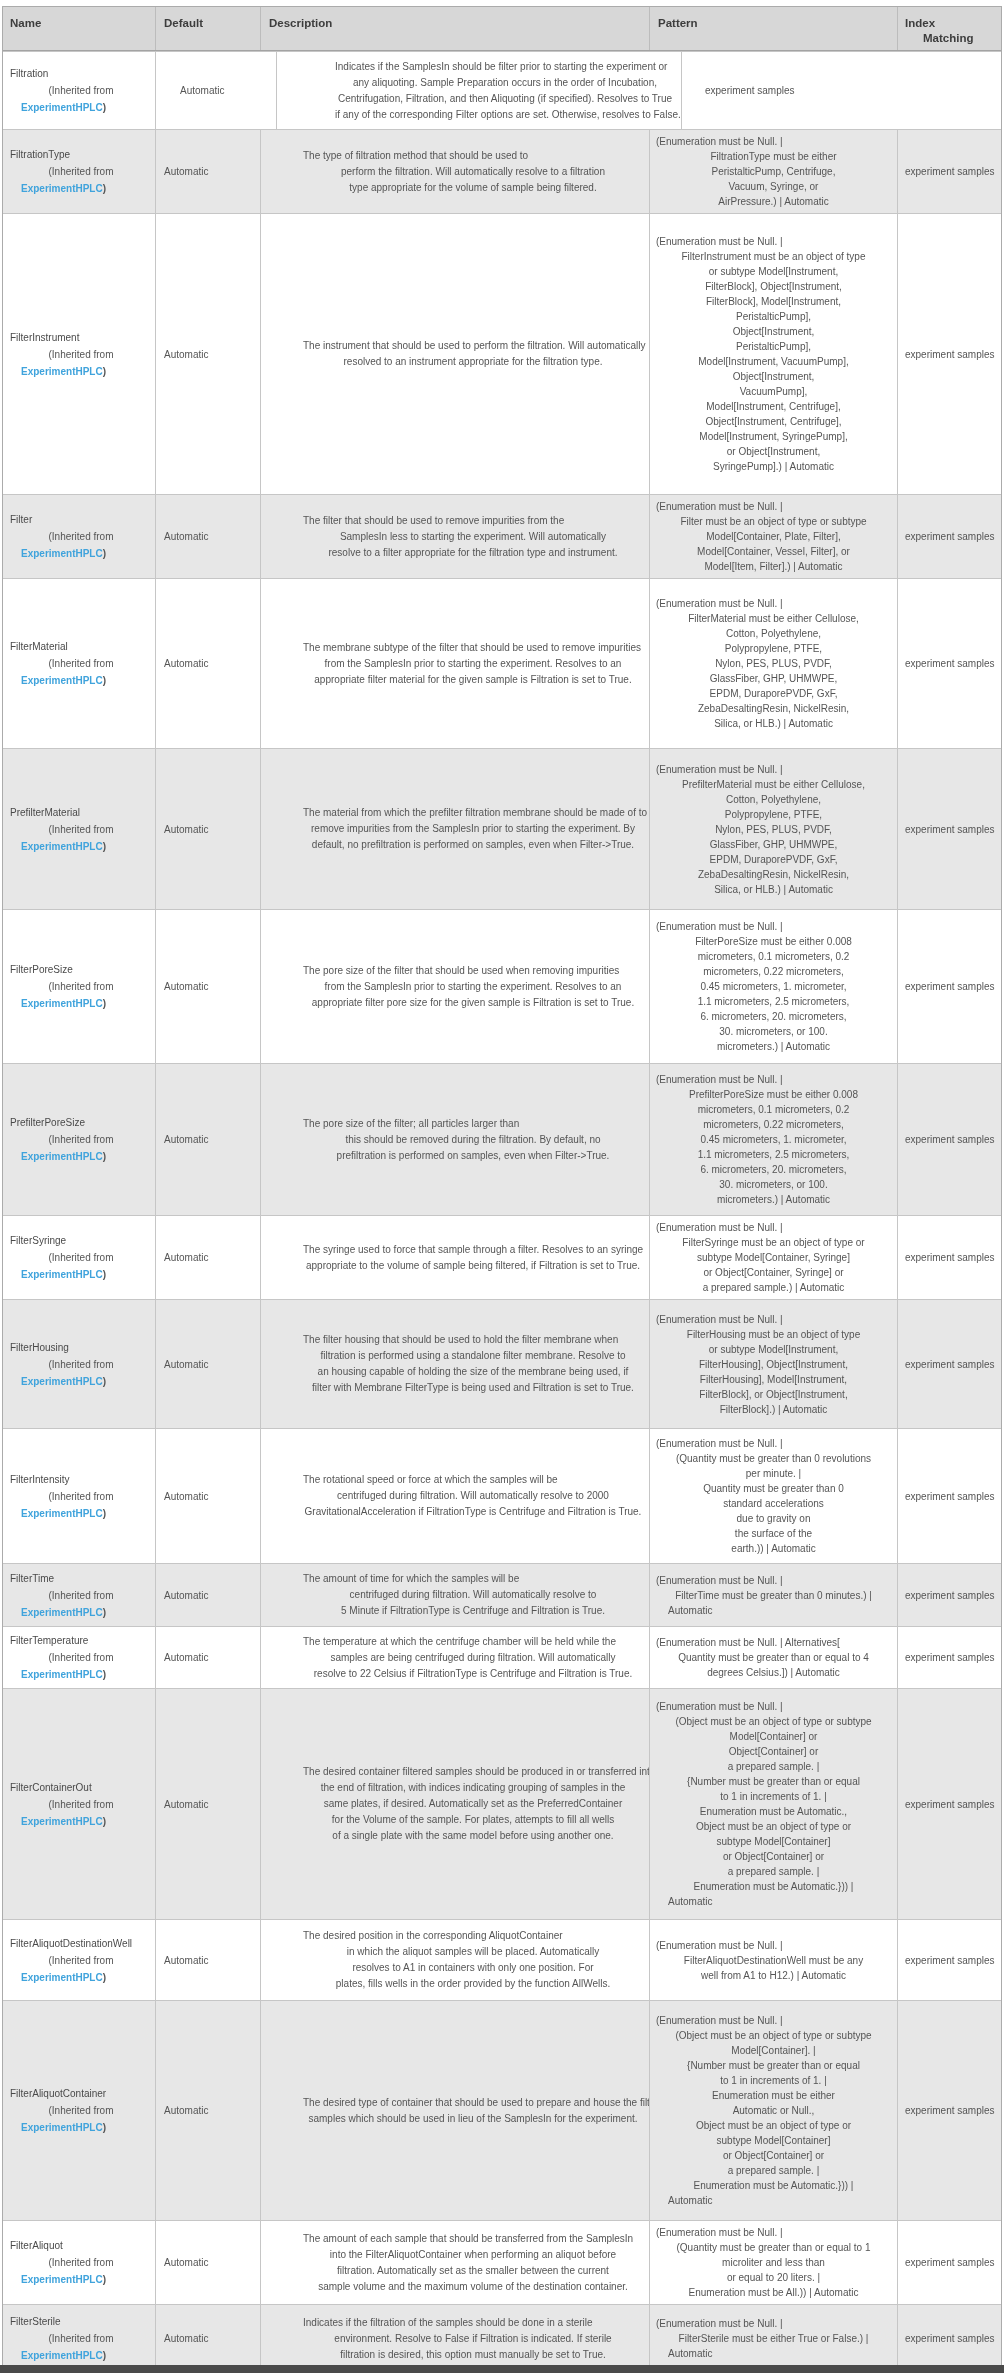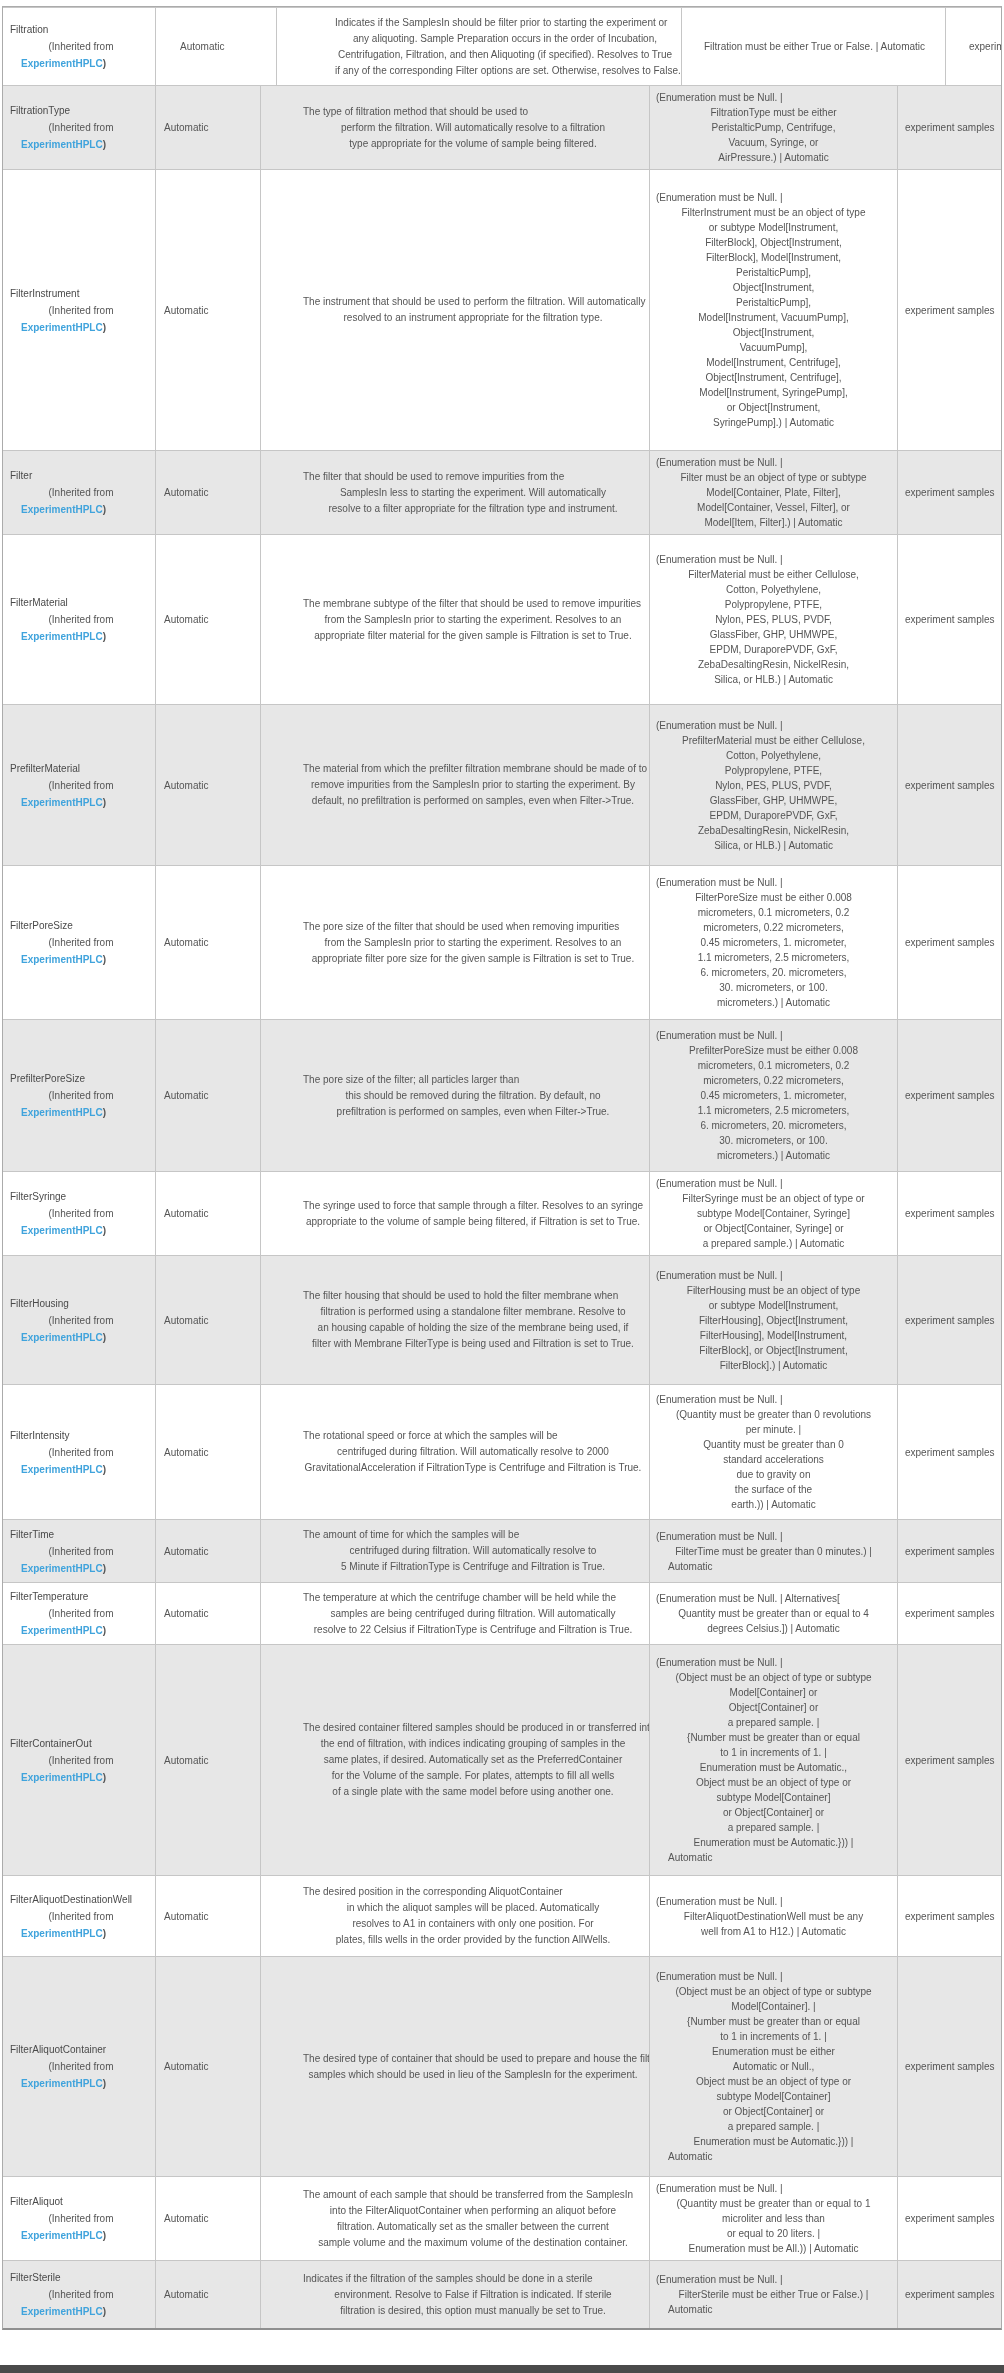--- a/index.html
+++ b/index.html
@@ -50,38 +50,53 @@
   .ln.lastauto{text-align:left;padding-left:12px;}
   .bottom-bar{
     position:absolute;left:0;bottom:0;width:1004px;height:8px;
     background:#4a4a4a;
   }
 </style>
 </head>
 <body>
 
 <div class="doc-table">
+  <div class="hrow">
+    <div class="hcell c-name">
+      <div>Name</div>
+    </div>
+    <div class="hcell c-def">
+      <div>Default</div>
+    </div>
+    <div class="hcell c-desc">
+      <div>Description</div>
+    </div>
+    <div class="hcell c-pat">
+      <div>Pattern</div>
+    </div>
+    <div class="hcell c-idx">
+      <div>Index</div>
+      <div style="padding-left:18px">Matching</div>
+    </div>
+  </div>
   <div>
       <div class="row" style="min-height: 78px; gap: 16px;">
         <div class="cell c-name">
           <div class="nm">Filtration</div>
           <div class="inh1">(Inherited from</div>
           <div class="inh2"><span class="link">ExperimentHPLC</span><span>)</span></div>
         </div>
         <div class="cell c-def">
           <div class="ln first">Automatic</div>
         </div>
         <div class="cell c-desc">
           <div class="ln first">Indicates if the SamplesIn should be filter prior to starting the experiment or</div>
           <div class="ln mid">any aliquoting. Sample Preparation occurs in the order of Incubation,</div>
           <div class="ln mid">Centrifugation, Filtration, and then Aliquoting (if specified).  Resolves to True</div>
           <div class="ln mid">if any of the corresponding Filter options are set. Otherwise, resolves to False.</div>
-        </div>
-        <div class="cell c-pat">
-          <div class="ln first">Filtration must be either True or False. | Automatic</div>
         </div>
         <div class="cell c-idx">
           <div class="ln first">experiment samples</div>
         </div>
       </div>
       <div class="row shade" style="min-height: 80px;">
         <div class="cell c-name">
           <div class="nm">FiltrationType</div>
           <div class="inh1">(Inherited from</div>
           <div class="inh2"><span class="link">ExperimentHPLC</span><span>)</span></div>

